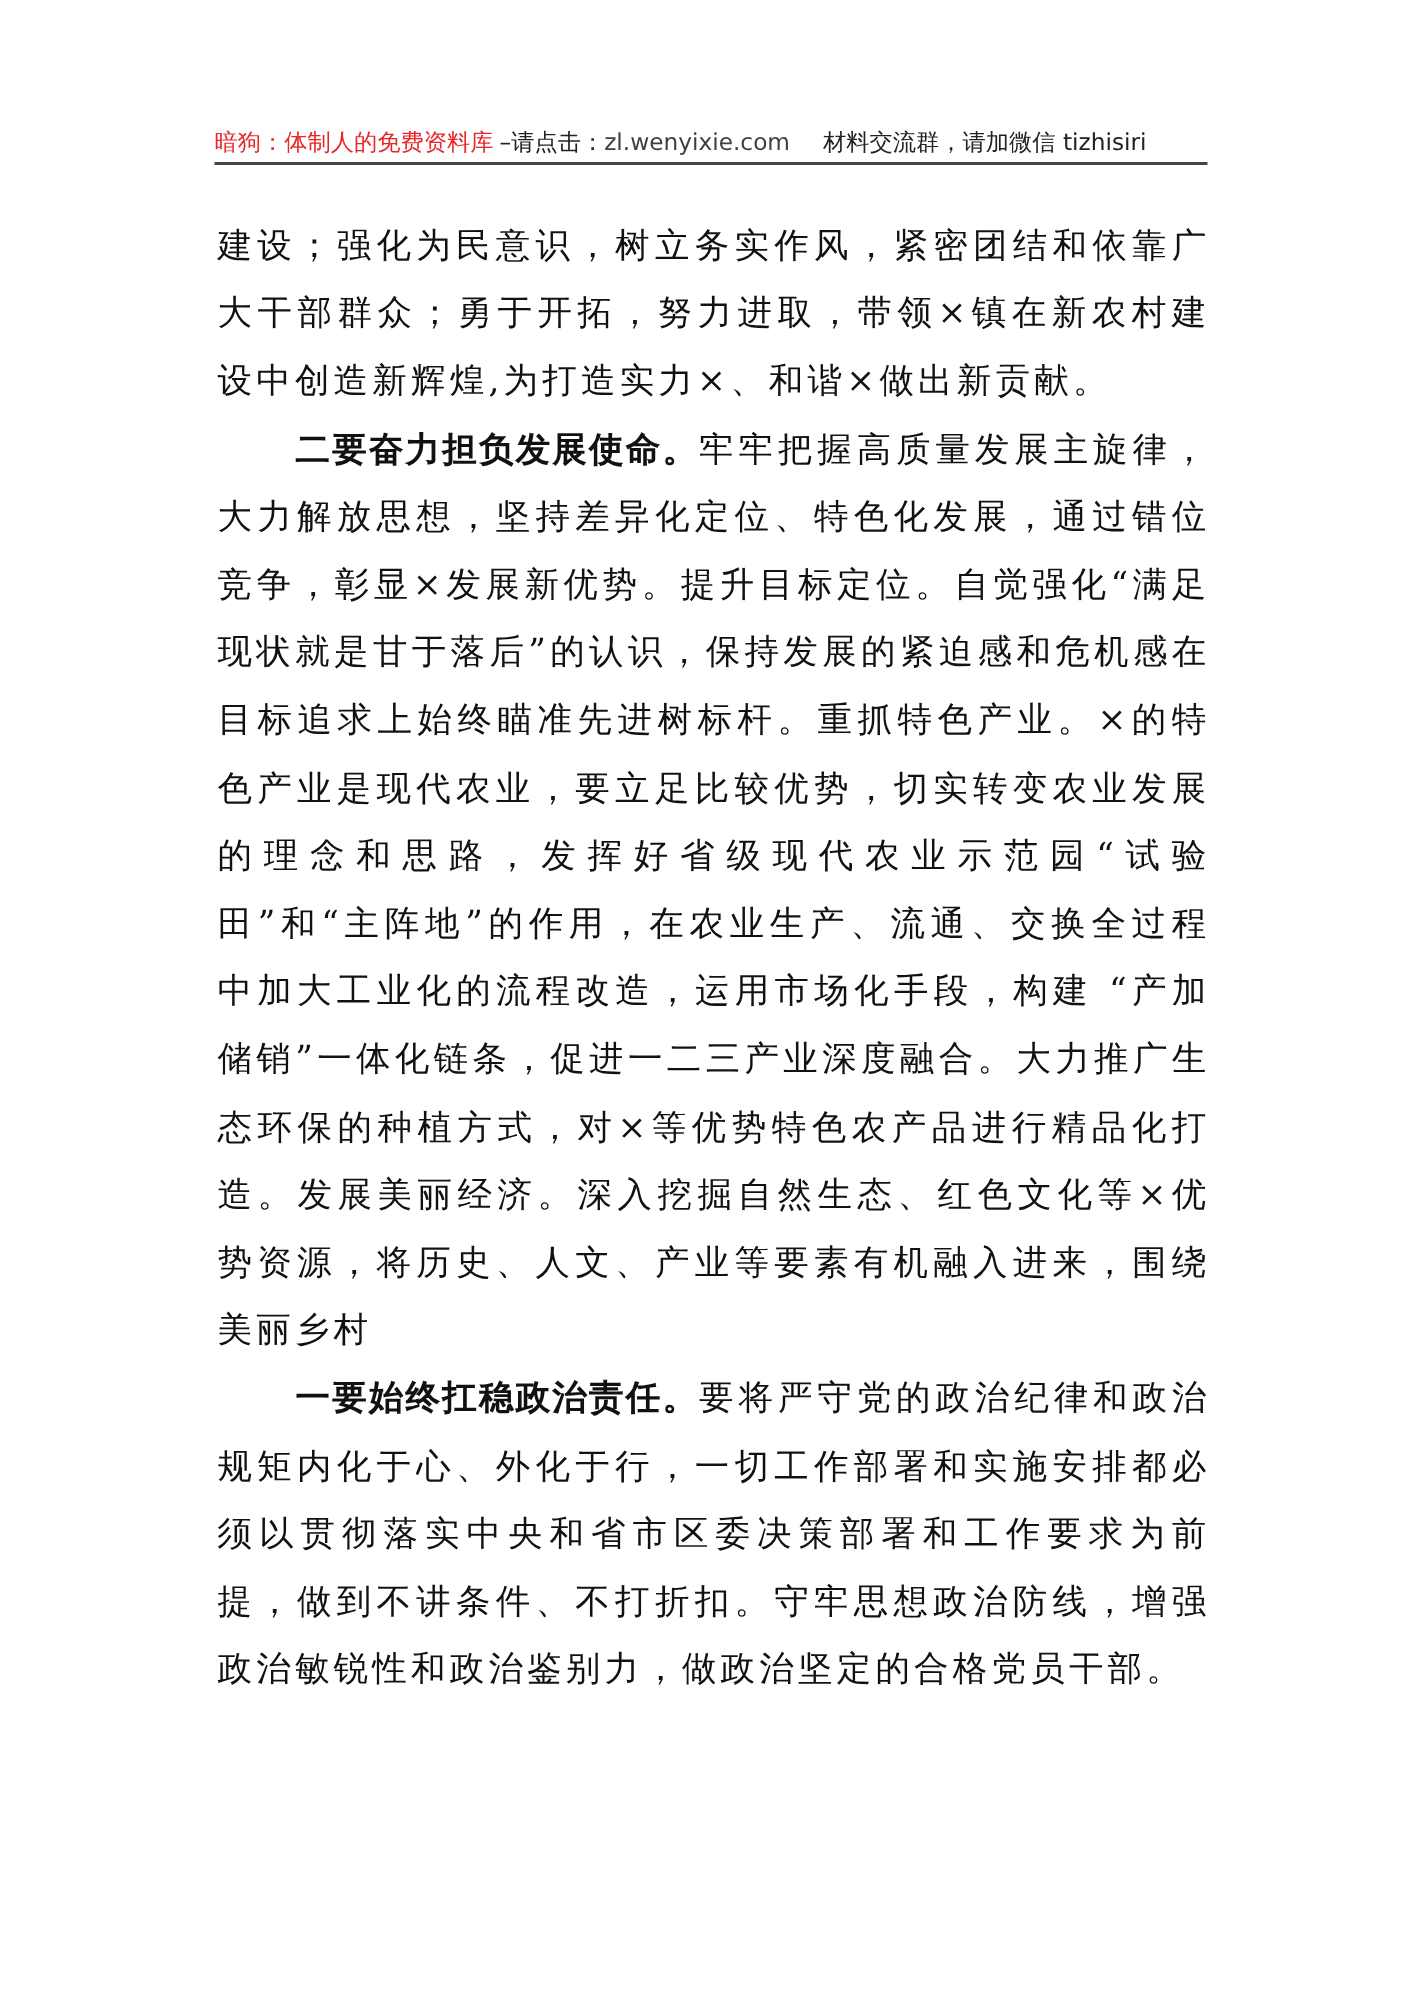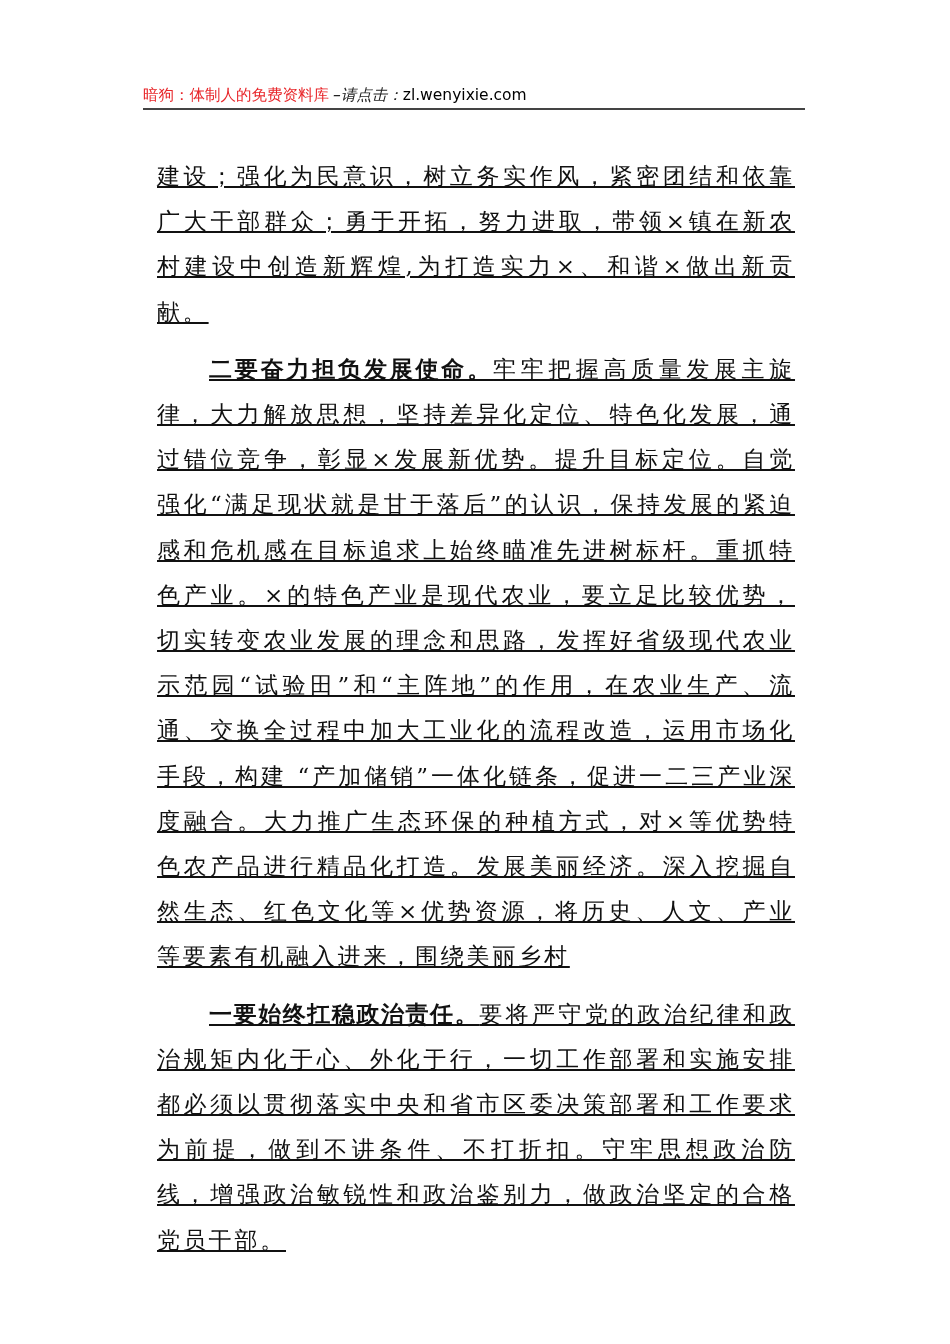--- a/index.html
+++ b/index.html
@@ -27,22 +27,22 @@
       width: 662px;
       height: 26px;
       white-space: nowrap;
       font-family: "DejaVu Sans", "Liberation Sans", sans-serif;
       font-size: 15.5px;
       line-height: 26px;
       display: flex;
       align-items: center;
     }
     .header .brand { color: #e8262a; }
-    .header .prompt { color: #222222; margin-left: 4px; font-style: italic; }
-    .header .link { color: #000000; text-decoration: none; }
+    .header .prompt { color: #222222; margin-left: 4px; }
+    .header .link { color: #404040; text-decoration: none; }
     .header .contact { color: #222222; margin-left: 22px; }
     .header-rule {
       position: absolute;
       left: 143px;
       top: 92px;
       width: 662px;
       height: 2px;
       background: #444444;
     }
     .body-text {
@@ -52,40 +52,40 @@
       width: 662px;
       font-family: "DejaVu Serif", "Liberation Serif", serif;
       font-size: 23px;
       line-height: 45.2px;
       color: #111111;
       letter-spacing: 2.8px;
       text-align: justify;
       text-justify: inter-character;
     }
     .para {
-      margin: 12px;
+      margin: 0;
       text-indent: 0;
-      text-decoration: underline;
     }
     .para.indent { text-indent: 52px; }
     .lead {
       font-family: "DejaVu Sans", "Liberation Sans", sans-serif;
       font-weight: bold;
       letter-spacing: 1px;
     }
   </style>
 </head>
 <body>
 
 <div class="page">
 
   <div class="header">
     <span class="brand">暗狗：体制人的免费资料库</span>
     <span class="prompt">–请点击：</span>
     <a class="link">zl.wenyixie.com</a>
+    <span class="contact">材料交流群，请加微信 tizhisiri</span>
   </div>
   <div class="header-rule"></div>
 
   <div class="body-text">
     <p class="para">
       <span>建设；强化为民意识，树立务实作风，紧密团结和依靠广大干部群众；勇于开拓，努力进取，带领×镇在新农村建设中创造新辉煌,为打造实力×、和谐×做出新贡献。</span>
     </p>
     <p class="para indent">
       <span class="lead">二要奋力担负发展使命。</span><span>牢牢把握高质量发展主旋律，大力解放思想，坚持差异化定位、特色化发展，通过错位竞争，彰显×发展新优势。提升目标定位。自觉强化“满足现状就是甘于落后”的认识，保持发展的紧迫感和危机感在目标追求上始终瞄准先进树标杆。重抓特色产业。×的特色产业是现代农业，要立足比较优势，切实转变农业发展的理念和思路，发挥好省级现代农业示范园“试验田”和“主阵地”的作用，在农业生产、流通、交换全过程中加大工业化的流程改造，运用市场化手段，构建 “产加储销”一体化链条，促进一二三产业深度融合。大力推广生态环保的种植方式，对×等优势特色农产品进行精品化打造。发展美丽经济。深入挖掘自然生态、红色文化等×优势资源，将历史、人文、产业等要素有机融入进来，围绕美丽乡村</span>
     </p>

